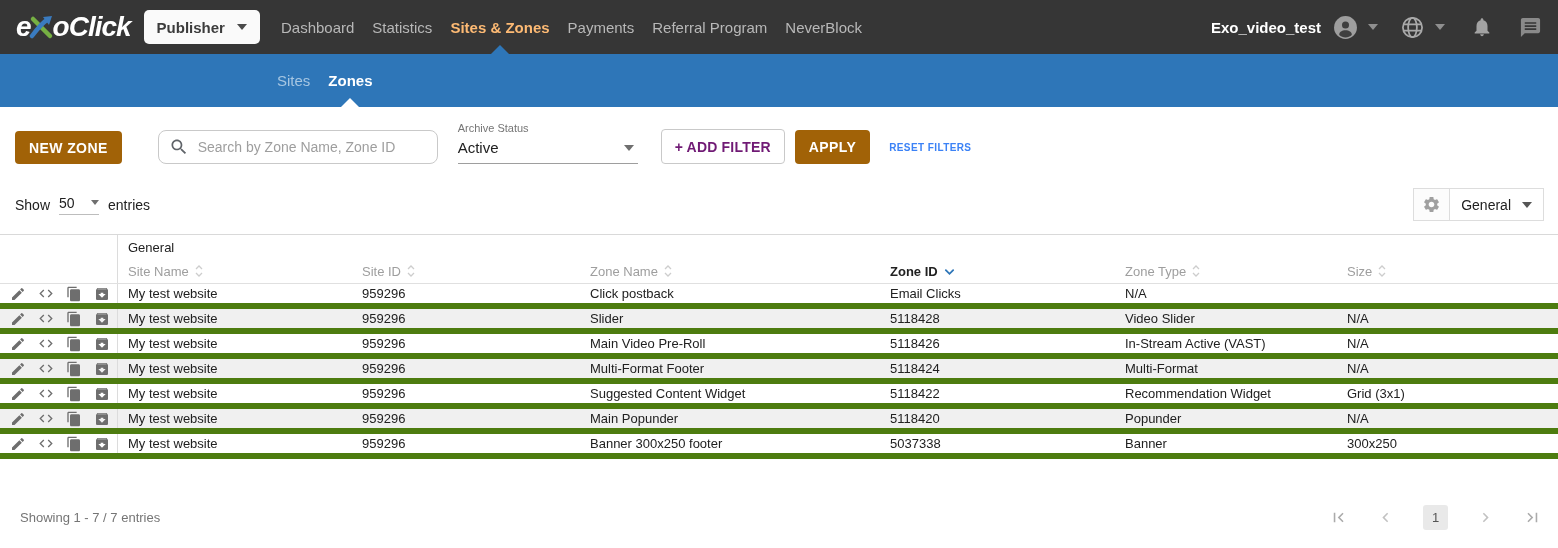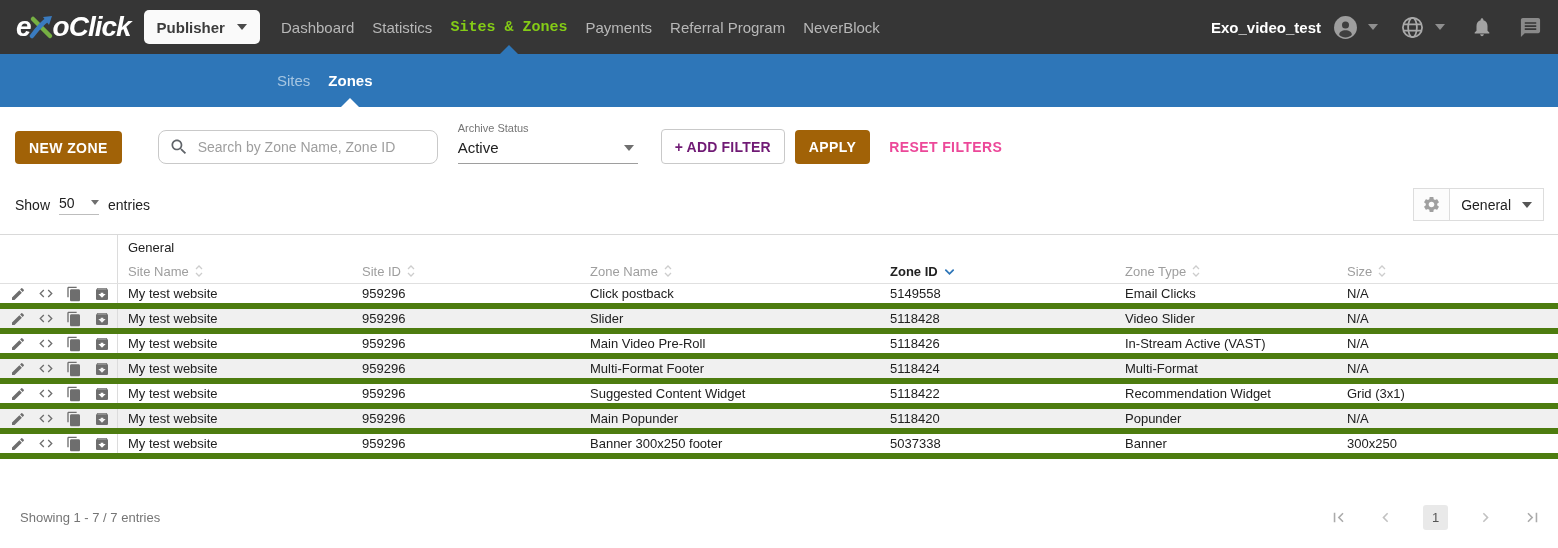--- a/index.html
+++ b/index.html
@@ -12,21 +12,21 @@
   .app { width:1558px; height:548px; position:relative; background:#fff; }
 
   
   .topbar { height:54px; background:#363636; display:flex; align-items:center; padding:0 16px; position:relative; }
   .logo { display:flex; align-items:center; color:#fff; font-size:28px; font-weight:bold; font-style:italic; letter-spacing:-1px; cursor:pointer; }
   .logo svg { margin:0 -2px; }
   .role-chip { margin-left:13px; background:#fafafa; border:none; border-radius:5px; height:34px; padding:0 13px;
     display:flex; align-items:center; gap:12px; font-family:inherit; font-size:15px; font-weight:bold; color:#3c3c3c; cursor:pointer; }
   .mainnav { display:flex; align-items:stretch; gap:16px; margin-left:20px; height:54px; }
   .nav-item { display:flex; align-items:center; color:#b8b8b8; font-size:15px; text-decoration:none; position:relative; cursor:pointer; padding:0 1px; }
-  .nav-item.active { color:#84cc16; font-weight:bold;font-family:Liberation Mono, monospace; }
+  .nav-item.active { color:#fdba74; font-weight:bold; }
   .nav-item.active::after { content:""; position:absolute; bottom:0; left:50%; transform:translateX(-50%);
     border-left:9px solid transparent; border-right:9px solid transparent; border-bottom:9px solid #2e76b8; }
   .top-right { margin-left:auto; display:flex; align-items:center; }
   .username { color:#fff; font-size:15px; font-weight:bold; margin-right:12px; cursor:pointer; }
   .iconbtn { background:none; border:none; display:flex; align-items:center; gap:10px; cursor:pointer; padding:0; }
   .caret { width:0; height:0; border-left:5px solid transparent; border-right:5px solid transparent; border-top:6px solid currentColor; display:inline-block; }
   .caret-mid { color:#8f8f8f; }
   .gap22 { margin-right:22px; } .gap26 { margin-right:26px; }
 
   
@@ -46,22 +46,22 @@
   .searchbox input { border:none; outline:none; flex:1; font-family:inherit; font-size:14px; color:#212121; background:transparent; }
   .searchbox input::placeholder { color:#9e9e9e; }
   .select-field { width:180px; margin-right:23px; }
   .select-label { font-size:11px; color:#757575; margin-bottom:5px; }
   .select-row { display:flex; align-items:center; justify-content:space-between; border-bottom:1px solid #9e9e9e;
     padding:0 4px 7px 0; font-size:15px; color:#212121; cursor:pointer; }
   .select-row .caret { color:#6f6f6f; }
   .btn-outline { background:#fff; border:1px solid #c9c9c9; border-radius:4px; height:35px; padding:0 13px;
     font-family:inherit; font-size:14px; font-weight:bold; color:#701a75; margin-right:10px; cursor:pointer; letter-spacing:.2px; }
   .btn-apply { height:34px; margin-right:19px; }
-  .btn-text { background:none; border:none; height:34px; font-family:inherit; font-size:14px; font-weight:bold;
-    color:#ec4899; letter-spacing:.4px; cursor:default; }
+  .btn-text { background:none; border:none; height:34px; font-family:inherit; font-size:10px; font-weight:bold;
+    color:#3b82f6; letter-spacing:.4px; cursor:default; }
 
   
   .list-controls { display:flex; align-items:center; justify-content:space-between; padding:0 14px 0 15px; margin-top:24px; }
   .show-entries { display:flex; align-items:center; gap:9px; font-size:14px; color:#212121; }
   .page-size { display:inline-flex; align-items:center; justify-content:space-between; width:40px;
     border-bottom:1px solid #bdbdbd; padding-bottom:3px; cursor:pointer; color:#212121; }
   .page-size .caret { color:#6f6f6f; border-top-width:5px; border-left-width:4px; border-right-width:4px; }
   .view-select { display:flex; align-items:center; border:1px solid #ddd; height:33px; background:#fff; cursor:pointer; }
   .gear-cell { width:36px; height:100%; display:flex; align-items:center; justify-content:center; border-right:1px solid #ddd; background:#fcfcfc; }
   .view-label { font-size:14px; color:#212121; padding:0 11px; }
@@ -283,21 +283,20 @@
           </button>
           <button class="act-icon">
             <svg width="16" height="16" viewBox="0 0 24 24" fill="#6e6e6e">
                 <path d="M20.54 5.23l-1.39-1.68C18.88 3.21 18.47 3 18 3H6c-.47 0-.88.21-1.15.55L3.46 5.23C3.17 5.57 3 6.02 3 6.5V19c0 1.1.9 2 2 2h14c1.1 0 2-.9 2-2V6.5c0-.48-.17-.93-.46-1.27zM12 17.5 6.5 12H10v-2h4v2h3.5L12 17.5zM5.12 5l.81-1h12l.94 1H5.12z"></path>
               </svg>
           </button>
         </div>
         <div class="td">My test website</div>
         <div class="td">959296</div>
         <div class="td">Click postback</div>
-        <div class="td">5149558</div>
         <div class="td">Email Clicks</div>
         <div class="td">N/A</div>
       </div>
         <div class="grid tr alt">
         <div class="acts">
           <button class="act-icon" title="">
             <svg width="16" height="16" viewBox="0 0 24 24" fill="#6e6e6e">
                 <path d="M3 17.25V21h3.75L17.81 9.94l-3.75-3.75L3 17.25zM20.71 7.04c.39-.39.39-1.02 0-1.41l-2.34-2.34a1 1 0 0 0-1.41 0l-1.83 1.83 3.75 3.75 1.83-1.83z"></path>
               </svg>
           </button>

